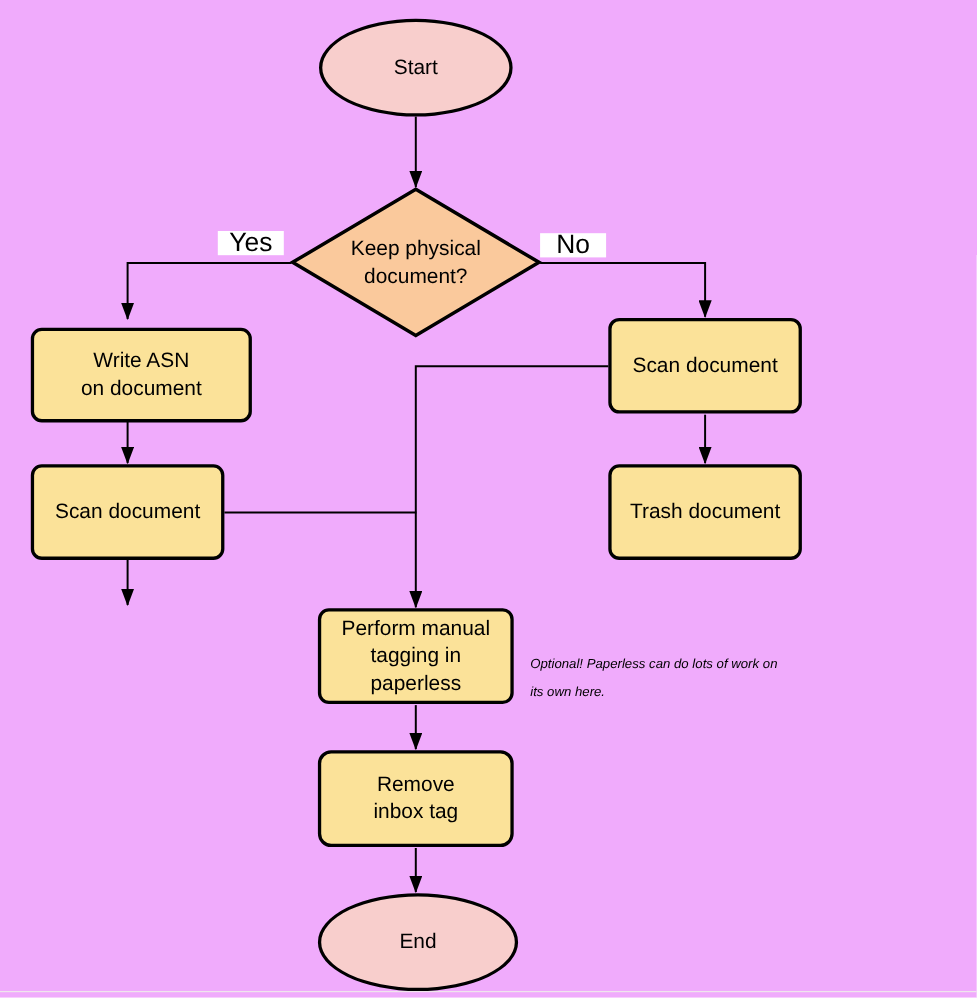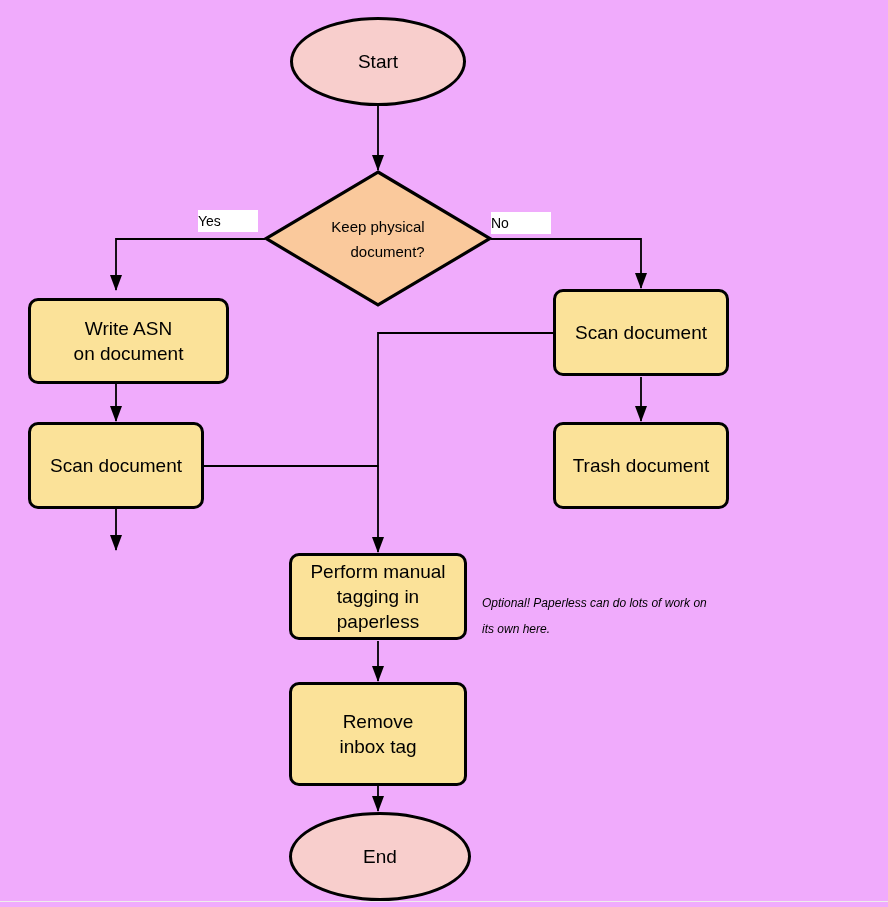--- a/index.html
+++ b/index.html
@@ -52,31 +52,31 @@
     stroke: var(--stroke, #000);
     stroke-width: 3.2;
     stroke-linejoin: miter;
   }
   .decision-label {
     position: absolute;
     left: 0; top: 0; right: 0; bottom: 0;
     display: flex;
     align-items: center;
     justify-content: center;
-    text-align: right;
-    font-size: 15px;
+    text-align: center;
+    font-size: 19px;
     line-height: 25px;
     white-space: pre-line;
   }
 
   .edge-label {
     position: absolute;
     width: 60px;
-    text-align: left;
-    font-size: 14px;
+    text-align: center;
+    font-size: 24px;
     line-height: 22px;
     background: #fff;
   }
 
   .note {
     position: absolute;
     font-size: 12px;
     line-height: 26px;
     font-style: italic;
     white-space: pre-line;
@@ -149,21 +149,21 @@
 
   <div class="node process" style="left:289px; top:553px; width:178px; height:87px;">
     <span>Perform manual
 tagging in
 paperless</span>
   </div>
 
   <div class="note" style="left:482px; top:590px; width:404px;">Optional! Paperless can do lots of work on
 its own here.</div>
 
-  <div class="node process" style="left:289px; top:682px; width:178px; height:104px;">
+  <div class="node process" style="left:289px; top:682px; width:178px; height:88px;border-radius:12px;">
     <span>Remove
 inbox tag</span>
   </div>
 
   <div class="node terminal" style="left:289px; top:812px; width:182px; height:89px;">
     <span>End</span>
   </div>
 
   <div class="bottom-divider"></div>
 

